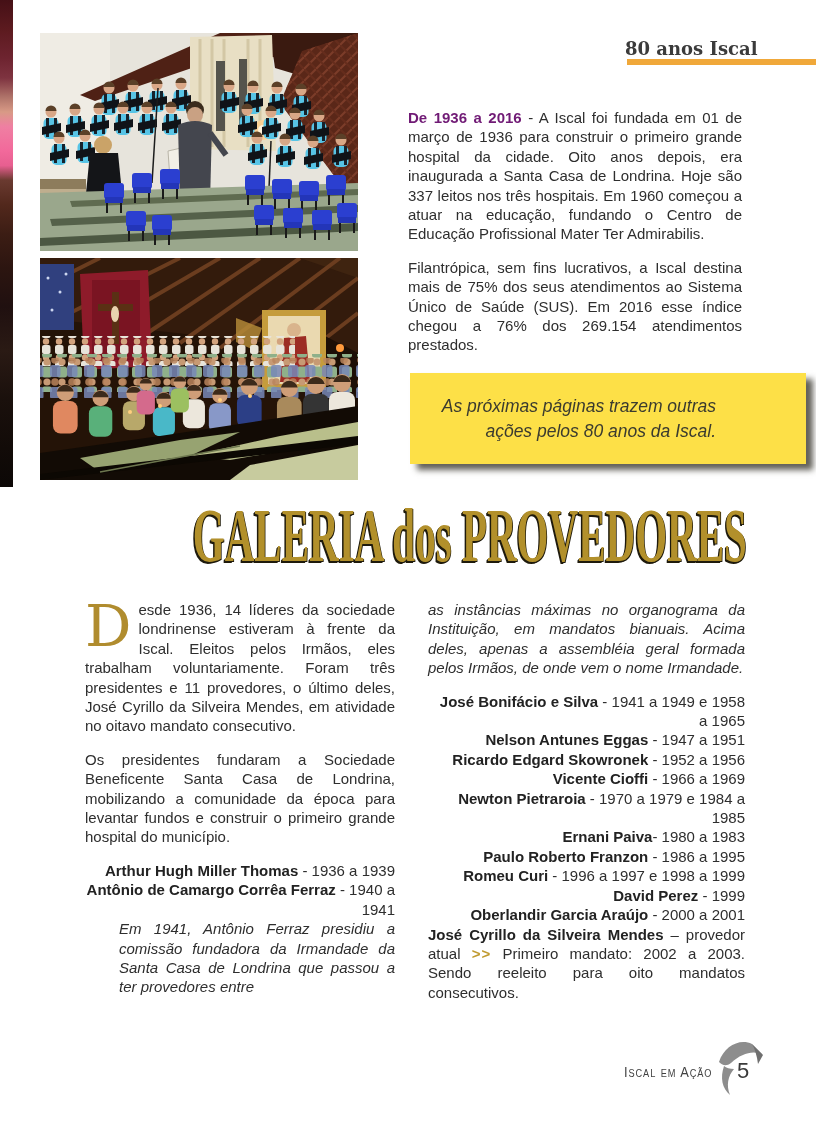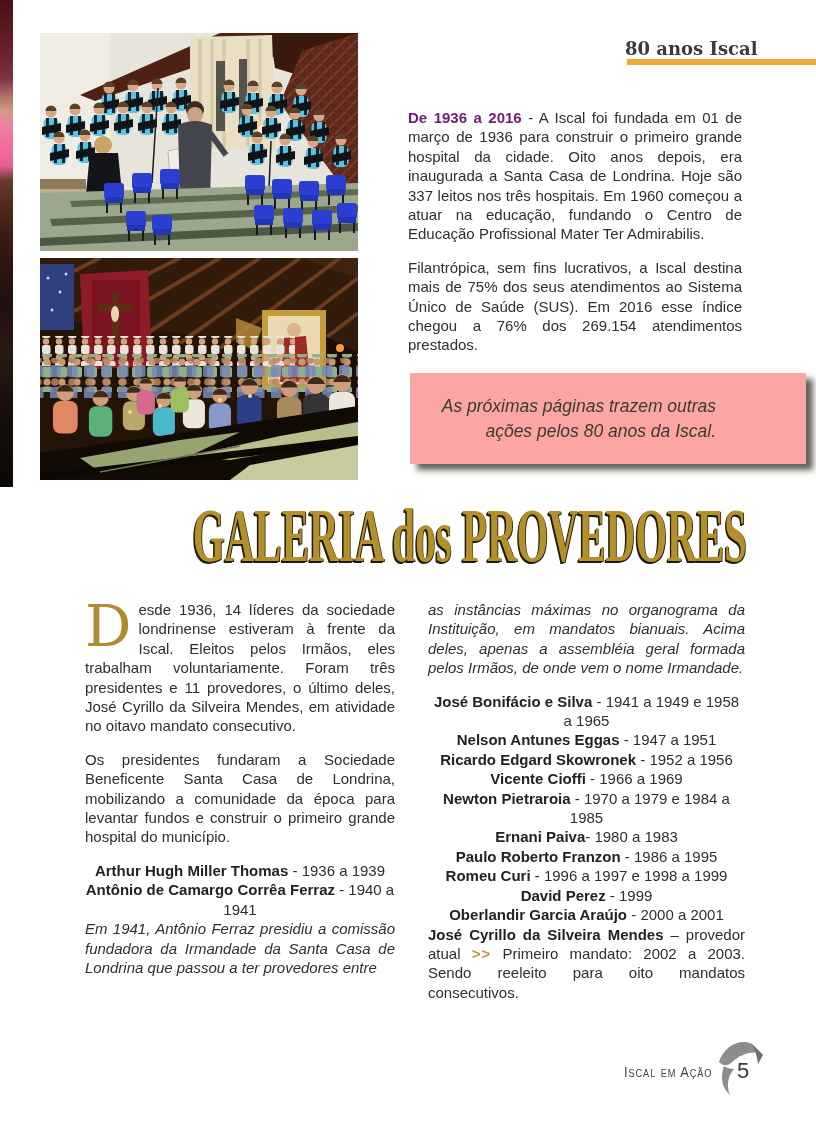--- a/index.html
+++ b/index.html
@@ -24,40 +24,40 @@
   .photo2{top:258px;width:318px;height:222px;}
   .photo svg{display:block;}
 
   
   .intro{position:absolute;left:408px;top:108px;width:334px;}
   .intro p{margin:0 0 14px 0;font-size:15px;line-height:19.4px;text-align:justify;}
   .lead{font-weight:bold;color:#701a75;}
 
   
   .callout{position:absolute;left:410px;top:373px;width:396px;height:91px;box-sizing:border-box;
-    background:#fca5a5;box-shadow:7px 6px 6px rgba(45,43,34,.75);
+    background:#fde047;box-shadow:7px 6px 6px rgba(45,43,34,.75);
     padding:21px 90px 0 28px;text-align:right;
     font-style:italic;font-size:17.5px;line-height:25px;color:#3b3b2f;}
 
   
   .sec-title{position:absolute;left:85px;top:494px;width:660px;text-align:center;}
   .sec-title span{display:inline-block;font-family:"Liberation Serif",serif;font-weight:bold;
     font-size:57px;color:#b2902b;white-space:nowrap;letter-spacing:0;
     transform:scale(0.72,1.32);transform-origin:50% 10%;
     text-shadow:-2px 2px 0 #1e1a0c,-1px 1px 0 #1e1a0c,1px 1px 0 #1e1a0c;}
 
   
   .cols{position:absolute;left:85px;top:600px;width:660px;display:flex;gap:33px;}
   .colL{width:310px;}
   .colR{width:317px;}
   .cols p{margin:0 0 14px 0;font-size:15px;line-height:19.4px;text-align:justify;}
   .dropcap{float:left;font-family:"DejaVu Serif",serif;font-size:58px;line-height:0.82;
     color:#b08c2e;padding:3px 7px 0 0;}
   .entries{font-size:15px;line-height:19.4px;}
-  .entry{text-align:center;}
+  .entry{text-align:right;}
   .entry b{font-weight:bold;color:#222;}
   .entry.justify{text-align:justify;}
   .it{font-style:italic;}
   .arrows{font-weight:bold;color:#c09a30;letter-spacing:1px;}
 
   
   .foot-brand{position:absolute;left:624px;top:1064px;font-size:14px;color:#414141;
     font-variant:small-caps;letter-spacing:1px;transform:scaleX(.92);transform-origin:left;}
   .foot-logo{position:absolute;left:716px;top:1038px;width:50px;height:58px;}
   .foot-page{position:absolute;left:737px;top:1058px;font-size:22px;color:#3a3a3a;}
@@ -266,21 +266,21 @@
     <span>GALERIA dos PROVEDORES</span>
   </div>
 
   <div class="cols">
     <div class="colL">
       <p><span class="dropcap">D</span><span>esde 1936, 14 líderes da sociedade londrinense estiveram à frente da Iscal. Eleitos pelos Irmãos, eles trabalham voluntariamente. Foram três presidentes e 11 provedores, o último deles, José Cyrillo da Silveira Mendes, em atividade no oitavo mandato consecutivo.</span></p>
       <p>Os presidentes fundaram a Sociedade Beneficente Santa Casa de Londrina, mobilizando a comunidade da época para levantar fundos e construir o primeiro grande hospital do município.</p>
       <div class="entries">
         <div class="entry"><b>Arthur Hugh Miller Thomas</b><span> - 1936 a 1939</span></div>
         <div class="entry"><b>Antônio de Camargo Corrêa Ferraz</b><span> - 1940 a 1941</span></div>
-        <div class="entry it" style="text-align:justify;">Em 1941, Antônio Ferraz presidiu a comissão fundadora da Irmandade da Santa Casa de Londrina que passou a ter provedores entre</div>
+        <div class="entry it" style="text-align:justify;margin-left:34px;">Em 1941, Antônio Ferraz presidiu a comissão fundadora da Irmandade da Santa Casa de Londrina que passou a ter provedores entre</div>
       </div>
     </div>
     <div class="colR">
       <p class="it">as instâncias máximas no organograma da Instituição, em mandatos bianuais. Acima deles, apenas a assembléia geral formada pelos Irmãos, de onde vem o nome Irmandade.</p>
       <div class="entries">
         <div class="entry"><b>José Bonifácio e Silva</b><span> - 1941 a 1949 e 1958 a 1965</span></div>
         <div class="entry"><b>Nelson Antunes Eggas</b><span> - 1947 a 1951</span></div>
         <div class="entry"><b>Ricardo Edgard Skowronek</b><span> - 1952 a 1956</span></div>
         <div class="entry"><b>Vicente Cioffi</b><span> - 1966 a 1969</span></div>
         <div class="entry"><b>Newton Pietraroia</b><span> - 1970 a 1979 e 1984 a 1985</span></div>

